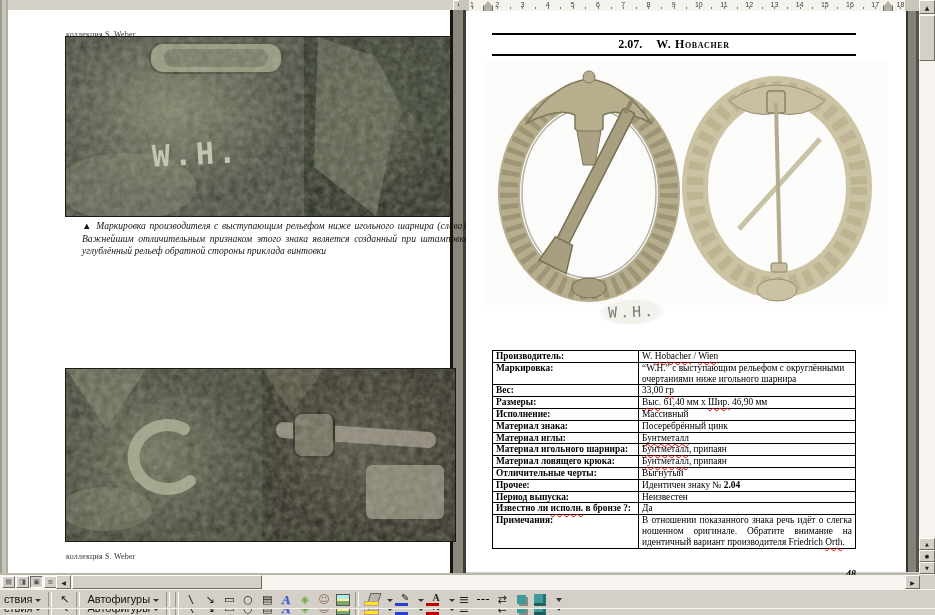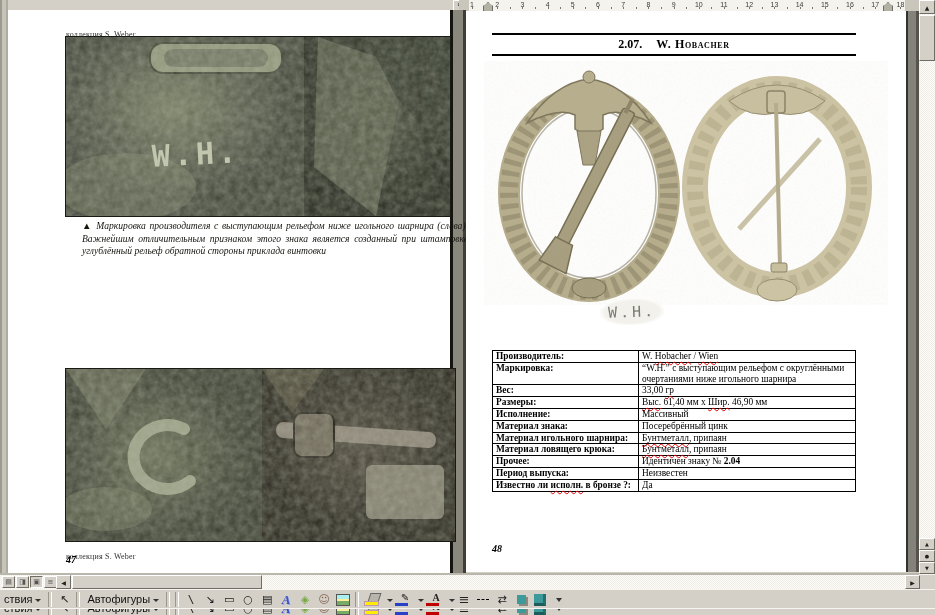--- a/index.html
+++ b/index.html
@@ -92,21 +92,21 @@
   .ic-shadow-style-icon::before{content:"";width:9px;height:9px;background:#3d9a9a;box-shadow:2px 2px 0 #8a8a7e;}
   .ic-threed-style-icon::before{content:"";width:9px;height:9px;background:#3d9a9a;
      border-right:3px solid #24706e;border-bottom:3px solid #1c5c5a;}
   .ic-toolbar-options-icon::before{content:"";border-left:3px solid transparent;border-right:3px solid transparent;border-top:4px solid #333;}
 
   
   .credit{position:absolute;font:8px "Liberation Serif",serif;color:#333;letter-spacing:.2px;margin-top:8px;}
   .photo{position:absolute;border:1px solid #1a1a14;}
   .caption{position:absolute;font:italic 9.6px/1.32 "Liberation Serif",serif;color:#14140f;
      text-align:justify;margin-left:16px;}
-  .pagenum{position:absolute;font:italic bold 10px "Liberation Serif",serif;text-align:left;}
+  .pagenum{position:absolute;font:italic bold 10px "Liberation Serif",serif;text-align:right;margin-top:25px;}
   .sp{text-decoration:underline wavy #e00 1px;text-underline-offset:2px;}
   .b{font-weight:bold;}
 
   .hd-rule{position:absolute;left:26px;width:364px;height:2px;background:#000;}
   .hd-text{position:absolute;left:26px;width:364px;text-align:center;
      font:bold 12px "Liberation Serif",serif;}
   .hd-text .t2{font-variant:small-caps;letter-spacing:.6px;margin-left:14px;}
 
   .stamp{position:absolute;font:15px "DejaVu Sans Mono",monospace;color:#787d6f;
      letter-spacing:3px;transform:rotate(-2deg);
@@ -285,38 +285,50 @@
           </tr>
           <tr>
             <td class="lbl"><span>Исполнение:</span></td>
             <td class="val"><span>Массивный</span></td>
           </tr>
           <tr>
             <td class="lbl"><span>Материал знака:</span></td>
             <td class="val"><span>Посеребрённый цинк</span></td>
           </tr>
           <tr>
+            <td class="lbl"><span>Материал иглы:</span></td>
+            <td class="val"><span class="sp">Бунтметалл</span></td>
+          </tr>
+          <tr>
             <td class="lbl"><span>Материал игольного шарнира:</span></td>
             <td class="val"><span class="sp">Бунтметалл</span><span>, припаян</span></td>
           </tr>
           <tr>
             <td class="lbl"><span>Материал ловящего крюка:</span></td>
             <td class="val"><span class="sp">Бунтметалл</span><span>, припаян</span></td>
           </tr>
           <tr>
+            <td class="lbl"><span>Отличительные черты:</span></td>
+            <td class="val"><span>Выгнутый</span></td>
+          </tr>
+          <tr>
             <td class="lbl"><span>Прочее:</span></td>
             <td class="val"><span>Идентичен знаку № </span><span class="b">2.04</span></td>
           </tr>
           <tr>
             <td class="lbl"><span>Период выпуска:</span></td>
             <td class="val"><span>Неизвестен</span></td>
           </tr>
           <tr>
             <td class="lbl"><span>Известно ли </span><span class="sp">исполн.</span><span> в бронзе ?:</span></td>
             <td class="val"><span>Да</span></td>
+          </tr>
+          <tr>
+            <td class="lbl"><span>Примечания:</span></td>
+            <td class="val just"><span>В отношении показанного знака речь идёт о слегка ношенном оригинале. Обратите внимание на идентичный вариант производителя Friedrich </span><span class="sp">Orth</span><span>.</span></td>
           </tr>
         </tbody>
     </table>
 
     <div class="pagenum" style="left:26px;top:532px;width:364px;">48</div>
   </div>
 
   <div id="vscroll">
     <div class="sbtn up">▲</div>
     <div class="sbtn thumb"></div>

